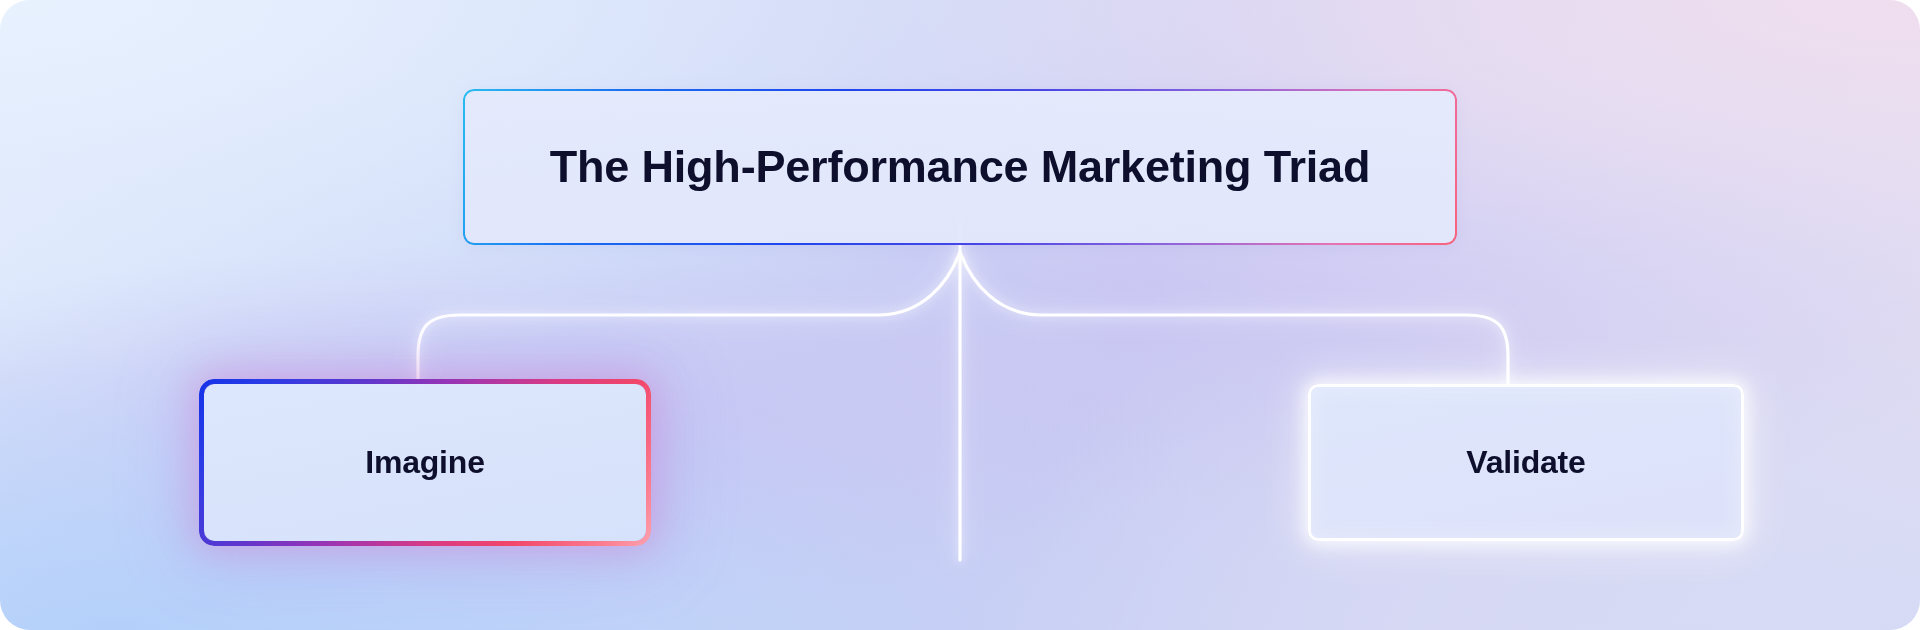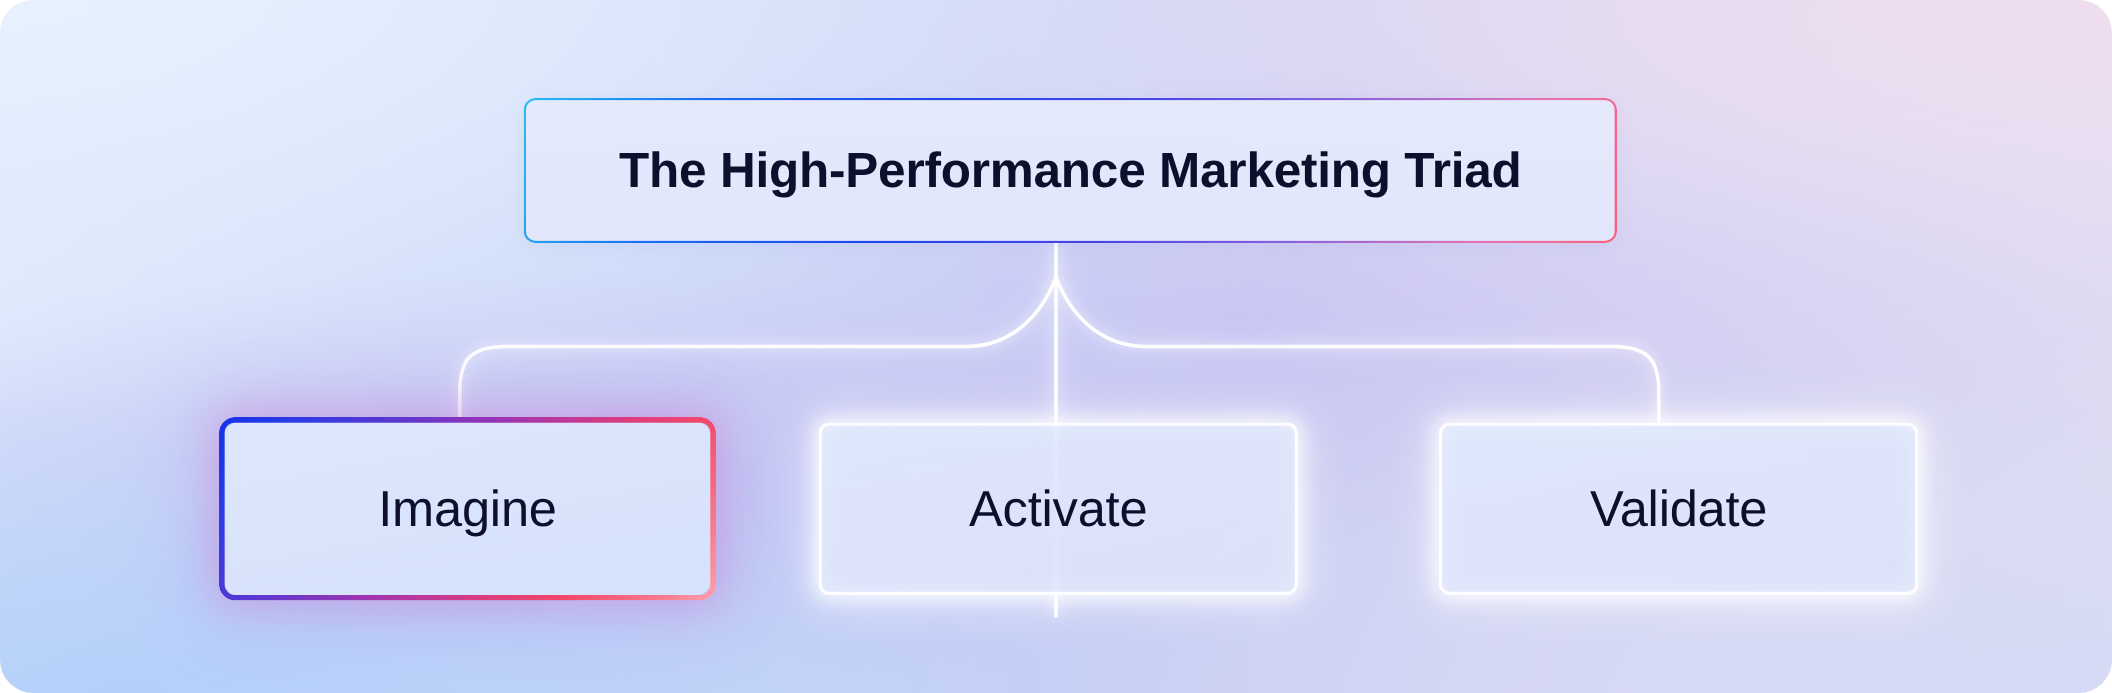--- a/index.html
+++ b/index.html
@@ -50,24 +50,24 @@
   .node .label {
     position: relative;
     z-index: 3;
     line-height: 1.1;
     letter-spacing: -0.2px;
     white-space: nowrap;
   }
 
   
   #node-title {
-    left: 478px;
+    left: 465px;
     top: 91px;
     width: 990px;
-    height: 128px;
+    height: 152px;
     border-radius: 9px;
     padding: 0 26px;
     background:
       linear-gradient(180deg, rgba(228,234,252,0.97) 0%, rgba(226,231,251,0.97) 100%);
     box-shadow:
       0 0 0 0.5px rgba(255,255,255,0.35),
       0 2px 16px rgba(120,130,200,0.10);
   }
   #node-title::before {
     content: "";
@@ -94,22 +94,22 @@
     font-weight: 700;
   }
 
   
   .leaf {
     top: 384px;
     height: 157px;
     border-radius: 10px;
   }
   .leaf .label {
-    font-size: 46px;
-    font-weight: 400;
+    font-size: 32px;
+    font-weight: 700;
   }
 
   
   #node-imagine {
     left: 204px;
     width: 442px;
     border-radius: 12px;
     background: linear-gradient(170deg, rgba(221,231,252,0.99) 0%, rgba(214,226,251,0.99) 100%);
     box-shadow:
       0 0 34px 10px rgba(214,120,200,0.38),
@@ -180,21 +180,18 @@
   </svg>
 
   <div class="node" id="node-title">
     <span class="label">The High-Performance Marketing Triad</span>
   </div>
 
   <div class="node leaf" id="node-imagine">
     <span class="label">Imagine</span>
   </div>
 
-  <div class="node leaf leaf-plain" id="node-activate">
-    <span class="label">Activate</span>
-  </div>
 
   <div class="node leaf leaf-plain" id="node-validate">
     <span class="label">Validate</span>
   </div>
 
 </div>
 
 </body></html>

